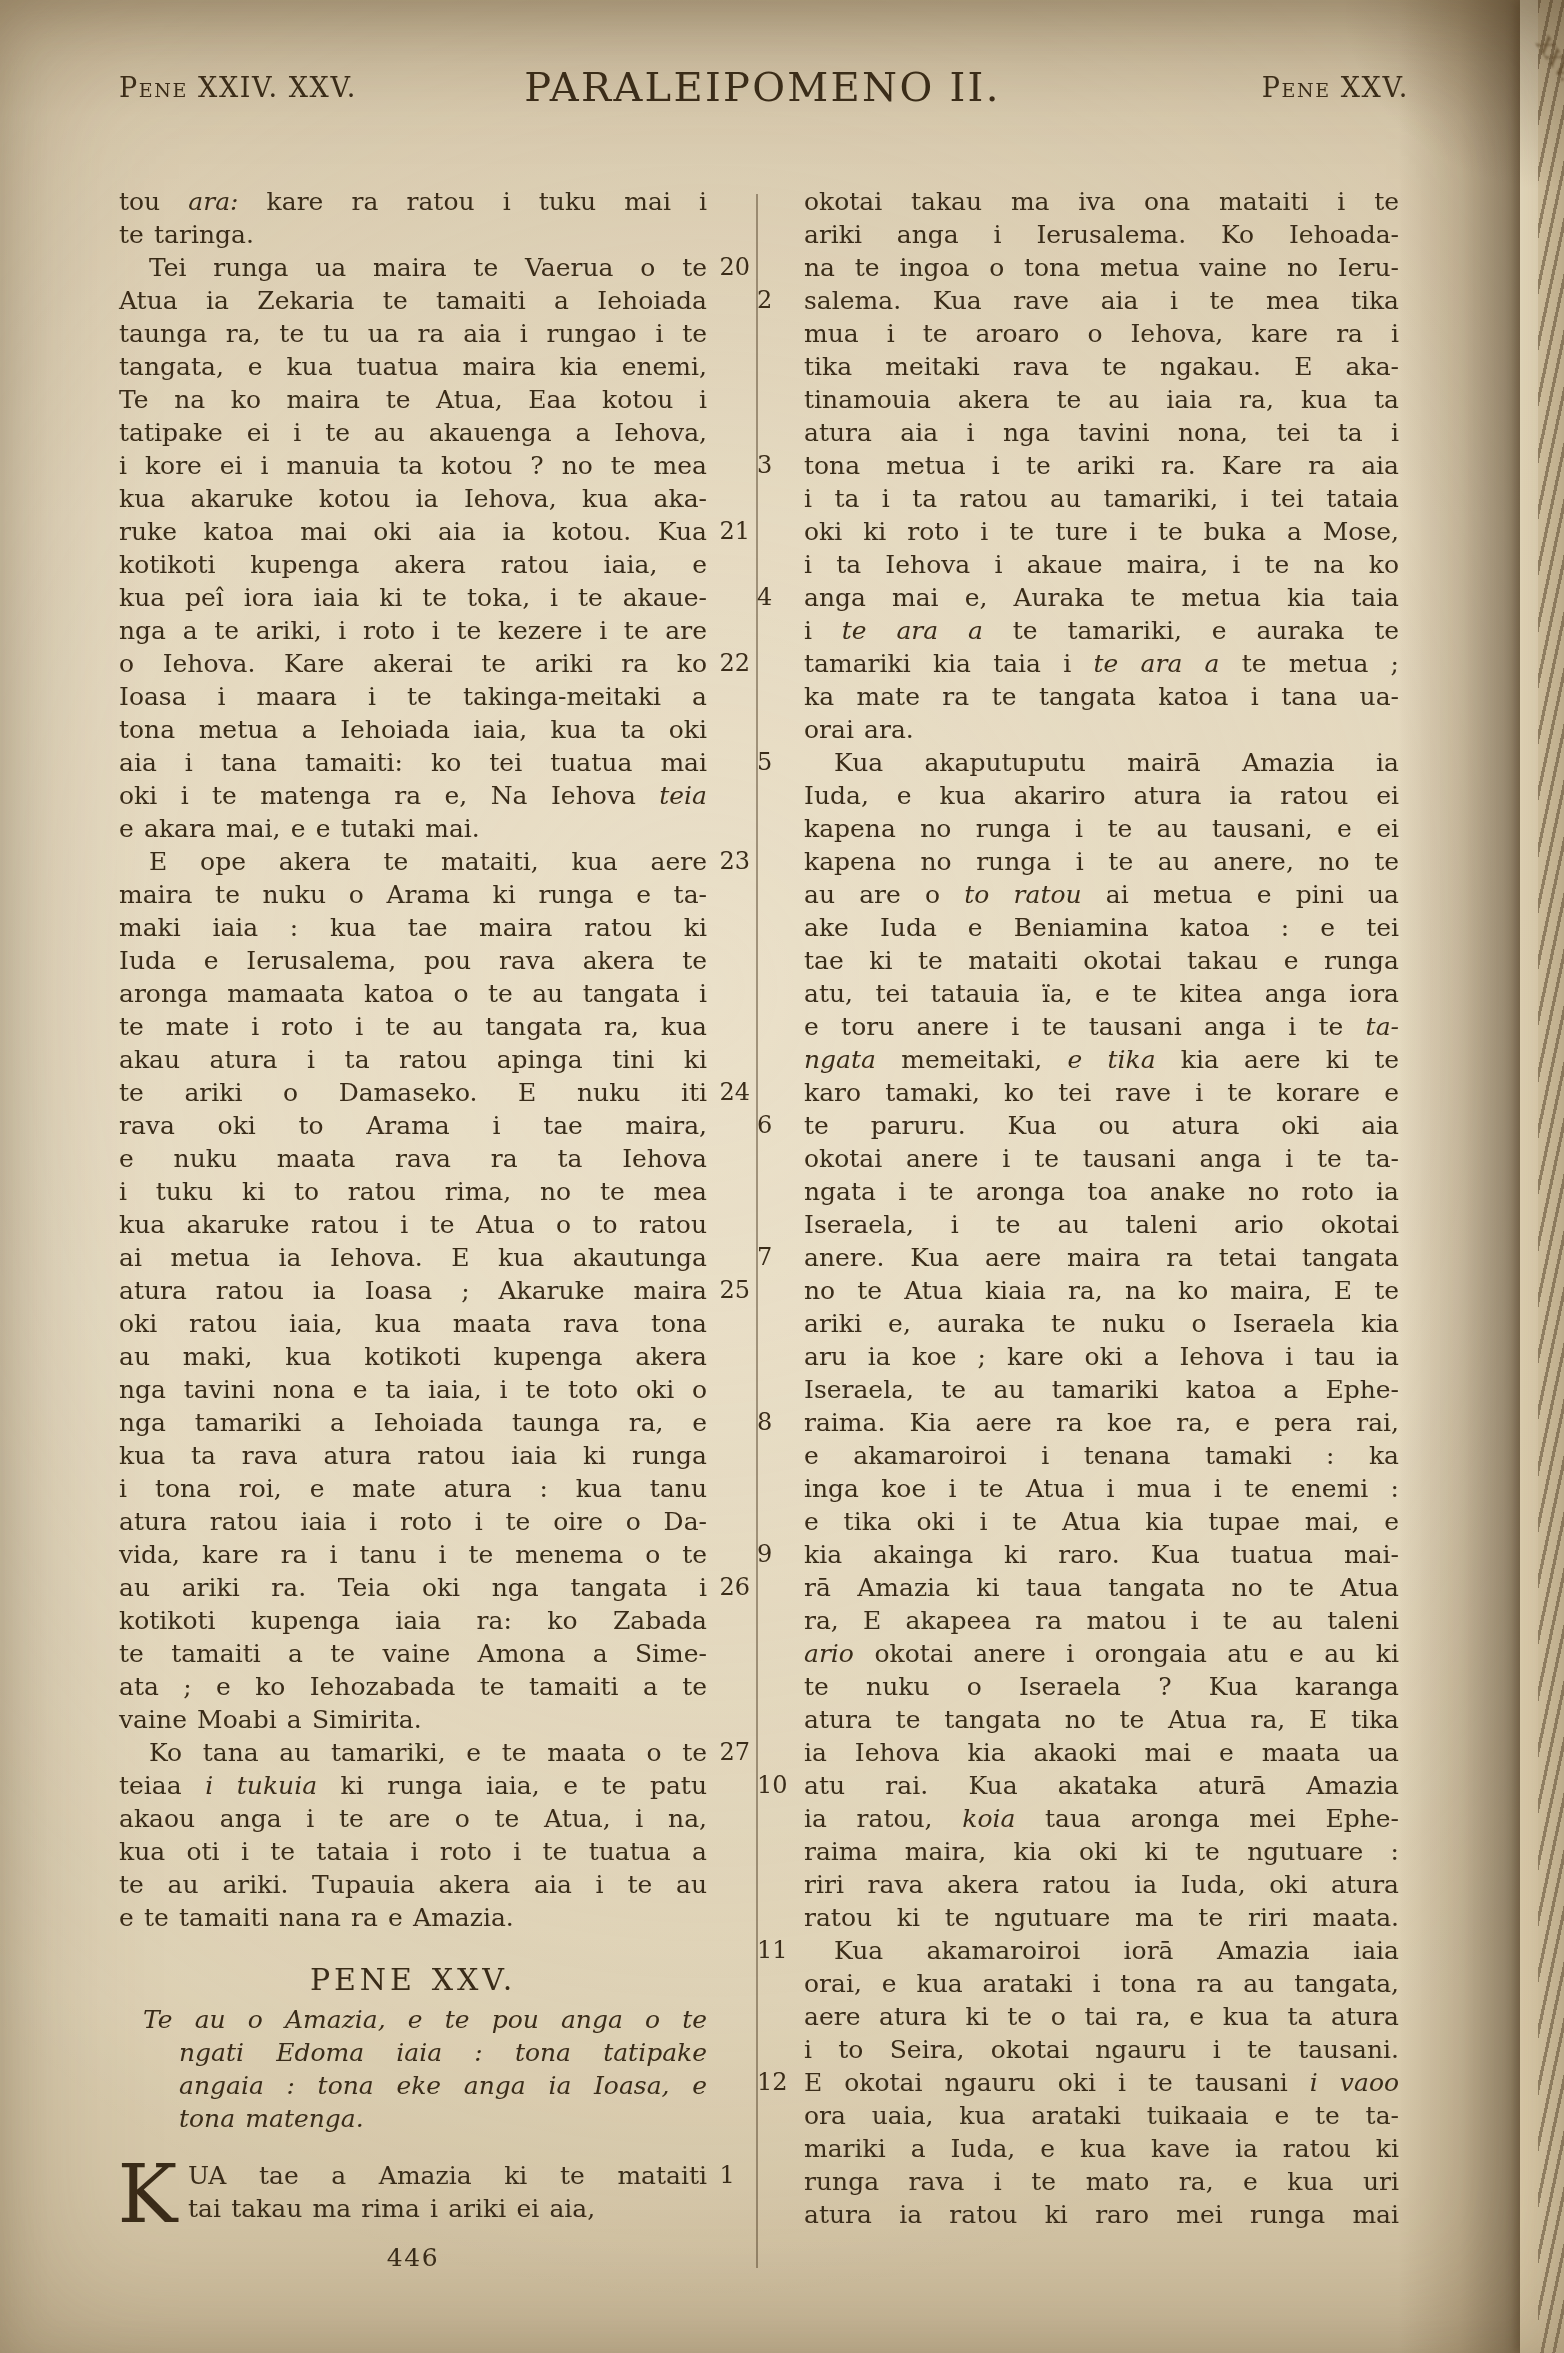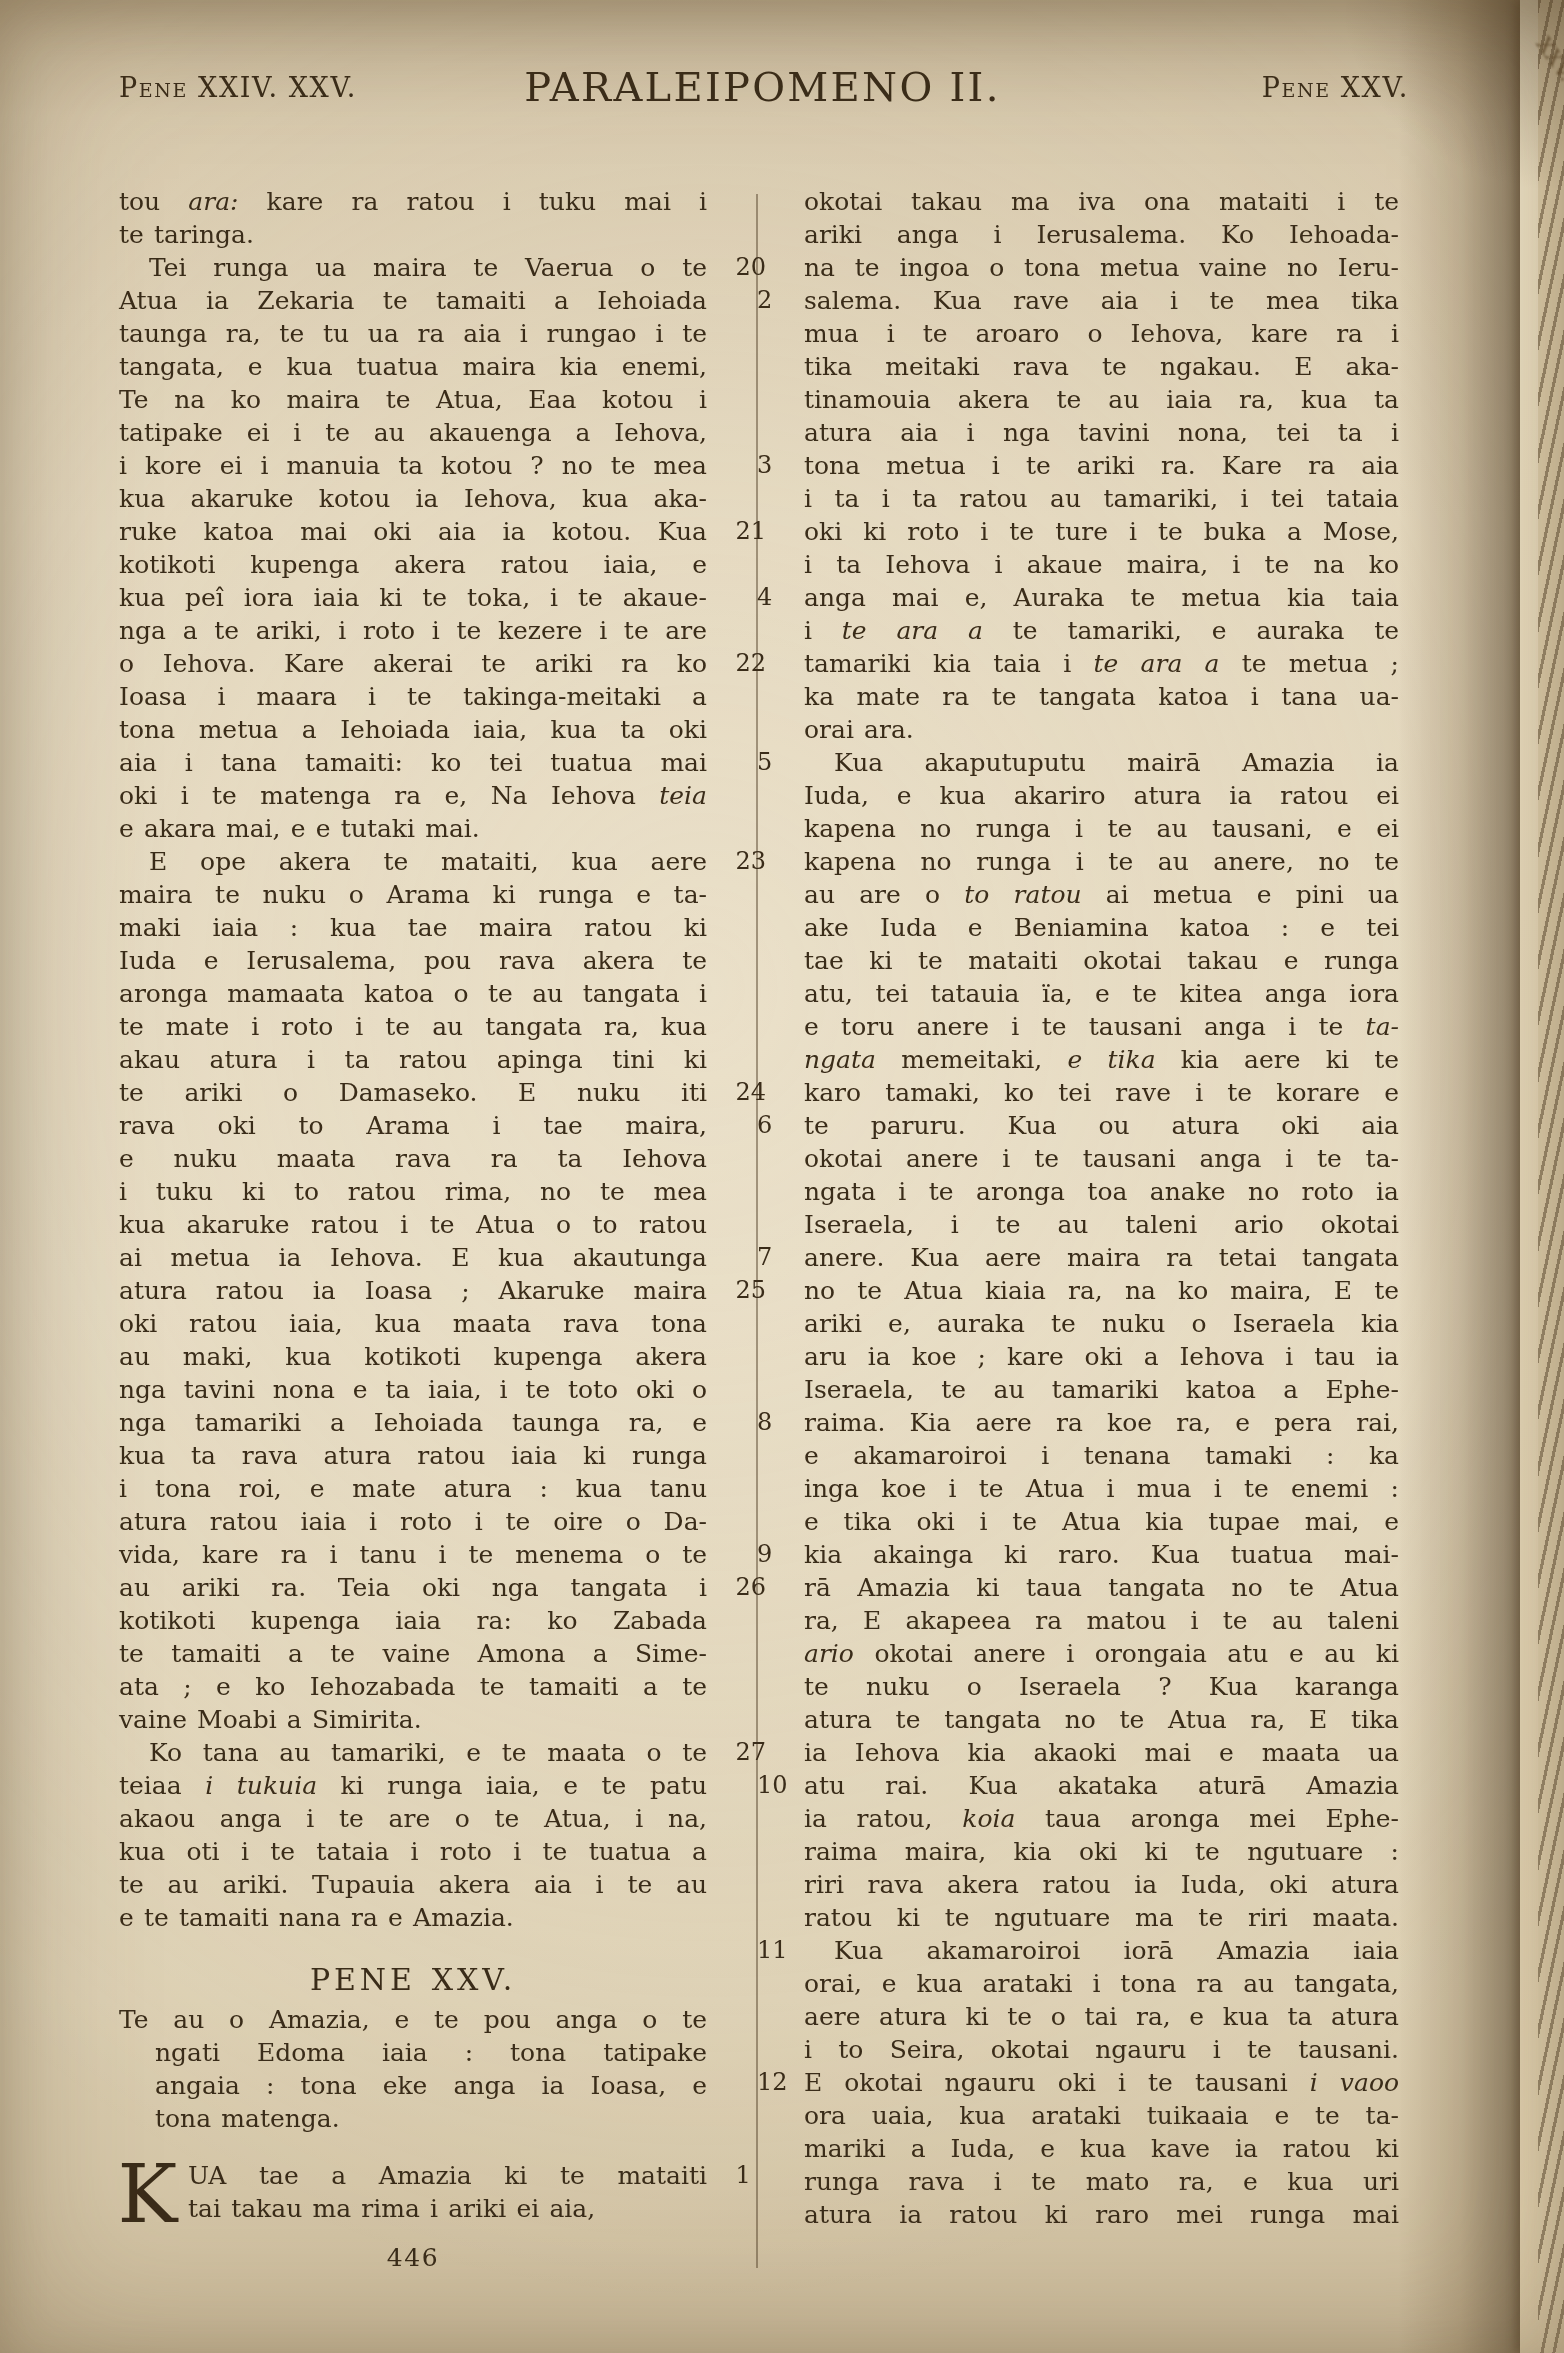--- a/index.html
+++ b/index.html
@@ -25,27 +25,27 @@
   .col{position:absolute;top:185px;z-index:2;}
   #colL{left:119px;width:588px;}
   #colR{left:804px;width:595px;}
   .line{
     position:relative;height:33px;line-height:33px;font-size:25px;
     text-align:justify;text-align-last:justify;word-spacing:.09em;overflow:visible;
   }
   .line.al{text-align-last:left;}
   .line.ind{text-indent:30px;}
   .verse{position:absolute;top:0;font-size:24px;line-height:33px;font-style:normal;text-indent:0;}
-  #colL .verse{left:calc(100% + 12.5px);width:47px;text-align:left;margin-left:16px;}
+  #colL .verse{left:calc(100% + 12.5px);width:47px;text-align:left;}
   #colR .verse{left:-47px;width:36px;text-align:right;}
   
   .line.h{height:47px;line-height:47px;margin-top:22px;font-size:30px;letter-spacing:3.9px;
           text-align:center;text-align-last:center;}
   
-  .line.sm{}
+  .line.sm{font-style:italic;margin-left:24px;}
   .line.smi{text-indent:36px;}
   
   .line.dc{padding-left:69px;}
   .line.dcm{margin-top:23.5px;}
   .cap{position:absolute;left:-1.6px;top:3.1px;font-size:80px;line-height:66px;letter-spacing:0;
        font-style:normal;text-indent:0;}
   
   #pageNumber{position:absolute;left:119px;width:588px;top:2243px;text-align:center;
       font-size:25px;letter-spacing:1.6px;z-index:2;}
   

